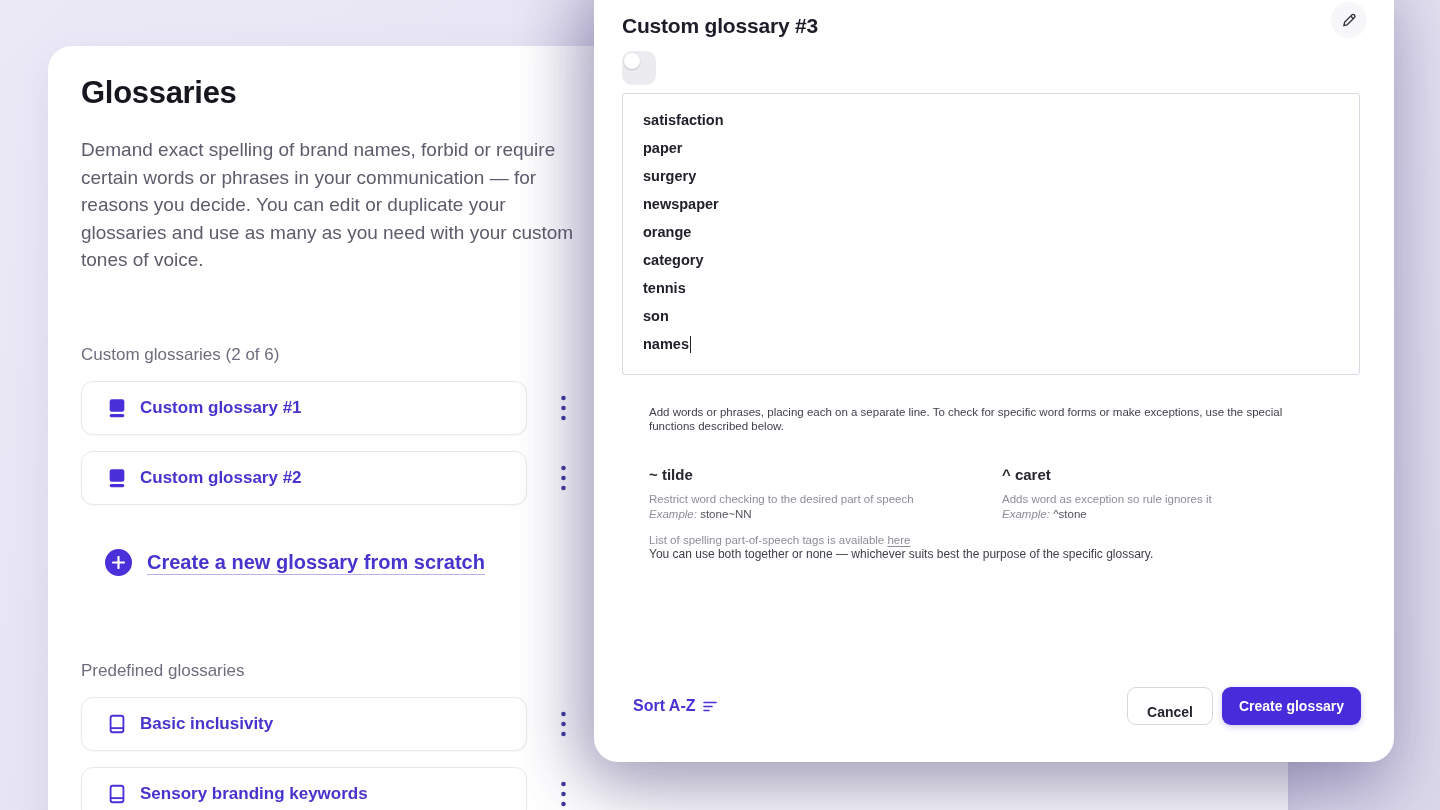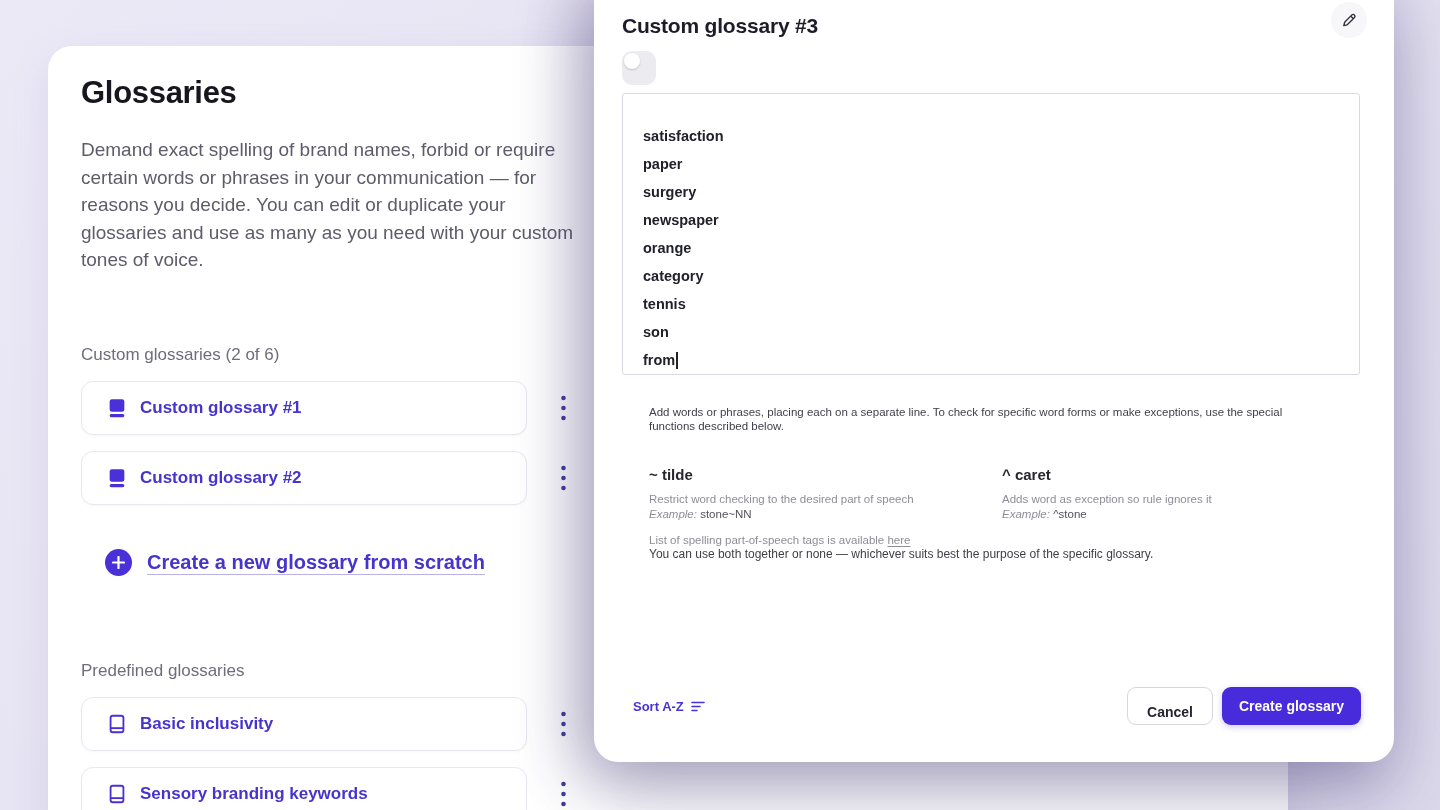--- a/index.html
+++ b/index.html
@@ -73,21 +73,21 @@
   }
   .toggle.off .knob { left:2px; }
   .toggle.on  .knob { right:2px; }
   .toggle-label { font-size:13.5px; color:#3c3b46; }
   .toggle-label.first { margin-right:20px; }
   .info-btn { border:none; background:transparent; width:20px; height:20px; margin-left:2px; cursor:pointer; display:flex; align-items:center; justify-content:center; }
 
   .editor-box {
     position:absolute; left:28px; top:119px; width:738px; height:282px;
     border:1px solid #dad9e3; border-radius:3px; background:#fff;
-    padding:28px 20px; cursor:text;
+    padding:12px 20px; cursor:text;
   }
   .editor-line { height:28px; display:flex; align-items:center; font-size:14.5px; font-weight:600; color:#21212b; }
   .text-caret { display:inline-block; width:1.5px; height:17px; background:#222; margin-left:1px; }
 
   .help-intro {
     position:absolute; left:55px; top:431px; width:672px;
     font-size:11.5px; line-height:14px; color:#403f4a;
   }
   .func-col { position:absolute; top:479px; }
   .func-col.tilde { left:55px; width:330px; }
@@ -100,21 +100,21 @@
   .pos-line { margin-top:14px; font-size:11.5px; color:#8e8d98; }
   .pos-link { color:#8e8d98; text-decoration:underline; text-underline-offset:2px; cursor:pointer; }
 
   .modal-note { position:absolute; left:55px; top:573px; font-size:12px; color:#3f3e49; }
 
   .modal-footer {
     position:absolute; left:39px; right:33px; top:713px; height:38px;
     display:flex; align-items:center;
   }
   .sort-btn { display:flex; align-items:center; gap:7px; border:none; background:transparent; cursor:pointer; }
-  .sort-label { font-size:13px; font-weight:700; color:#4733d4; }
+  .sort-label { font-size:16px; font-weight:700; color:#4733d4; }
   .footer-spacer { flex:1; }
   .btn { height:38px; border-radius:9px; font-family:"Liberation Sans",sans-serif; font-size:14px; font-weight:600; cursor:pointer; }
   .btn-cancel { background:#fff; border:1px solid #d7d6df; color:#26252f; padding:16px 19px; margin-right:9px; }
   .btn-primary { background:#482bdb; border:none; color:#fff; padding:0 17px; box-shadow:0 2px 6px rgba(72,43,219,0.25); }
 </style>
 </head>
 <body>
 
 <div class="stage">
 
@@ -254,21 +254,21 @@
       <div class="editor-line">
           <span>category</span>
         </div>
       <div class="editor-line">
           <span>tennis</span>
         </div>
       <div class="editor-line">
           <span>son</span>
         </div>
       <div class="editor-line">
-          <span>from</span>
+          <span>names</span>
           <span class="text-caret"></span>
         </div>
     </div>
 
     <p class="help-intro">Add words or phrases, placing each on a separate line. To check for  specific word forms or make exceptions, use the special functions  described below.</p>
 
     <div class="func-col tilde">
       <div class="func-title">~ tilde</div>
       <div class="func-desc">Restrict word checking to the desired part of speech</div>
       <div class="func-example">

